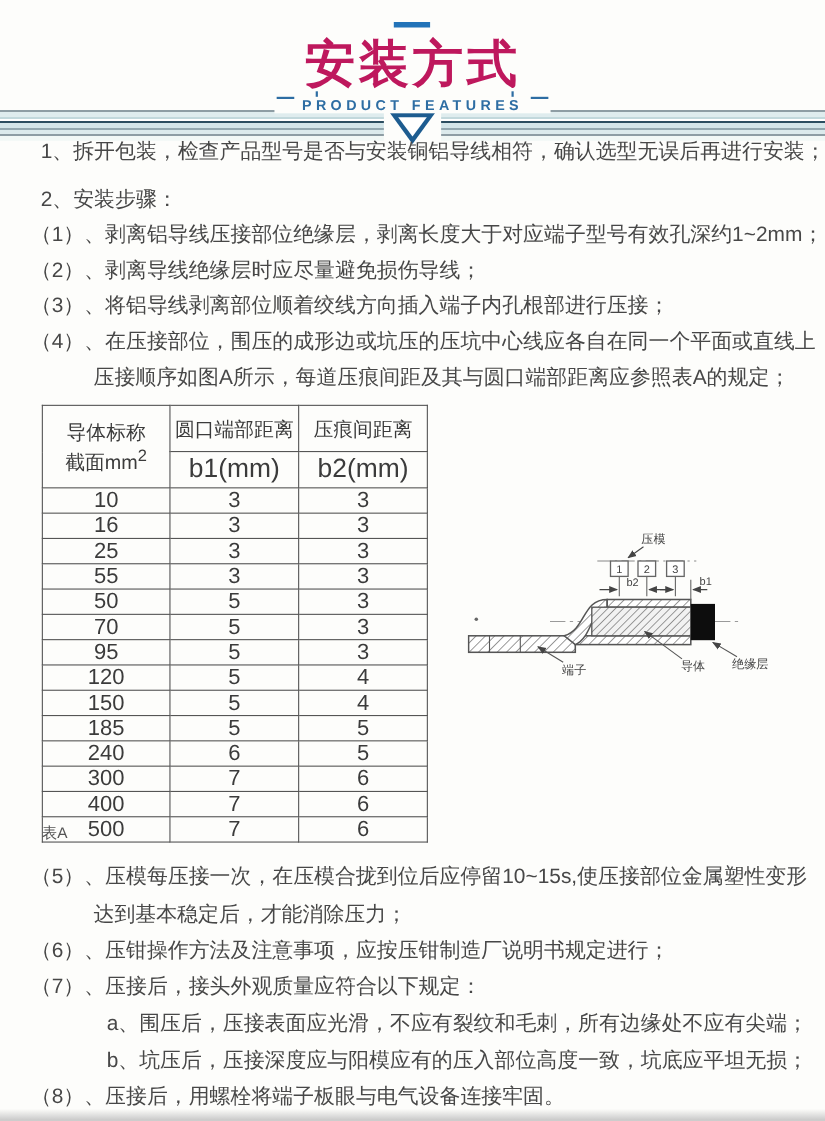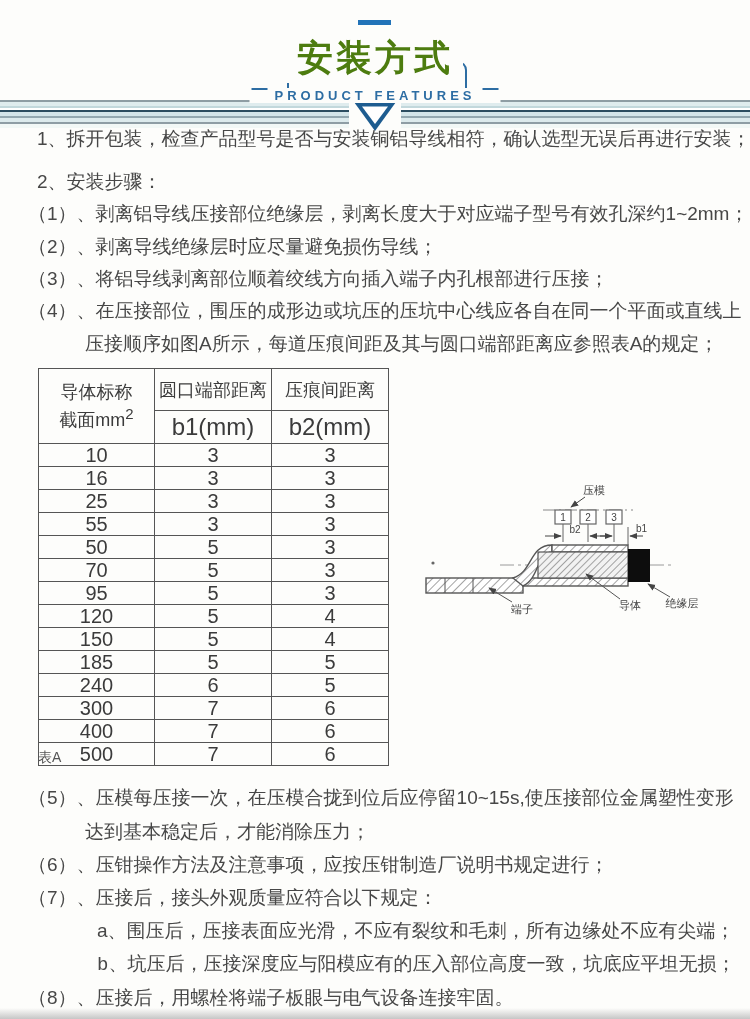--- a/index.html
+++ b/index.html
@@ -7,21 +7,21 @@
     width:750px;height:1019px;position:relative;overflow:hidden;
     background:#fdfdfb;color:#444;
     font-family:"Liberation Sans", sans-serif;
   }
   
   .top-dash{position:absolute;left:358px;top:20px;width:33px;height:5px;background:#2273b8;}
   .title-box{position:absolute;left:287px;top:61px;width:176px;height:37px;
     border:2px solid #2d6da3;border-radius:9px;background:transparent;}
   .page-title{position:absolute;top:33px;left:50%;transform:translateX(-50%);
     margin:0;z-index:2;background:#fdfdfb;padding:0 10px;
-    font-size:36px;line-height:50px;font-weight:bold;color:#4d7c0f;letter-spacing:3px;white-space:nowrap;}
+    font-size:46px;line-height:50px;font-weight:bold;color:#be185d;letter-spacing:3px;white-space:nowrap;}
   .subtitle-row{position:absolute;top:88px;left:50%;transform:translateX(-50%);
     z-index:2;display:flex;gap:7px;background:#fdfdfb;padding:0 2px;}
   .subtitle-dash{width:16px;height:2px;background:#2d6da3;}
   .subtitle{font-size:13px;font-weight:bold;letter-spacing:4px;color:#2d6da3;white-space:nowrap;}
   .stripes{position:absolute;left:0;top:100px;width:750px;height:28px;
     background:linear-gradient(to bottom,
       #8e9da4 0 2px,#dfecee 2px 6px,#c2d8dc 6px 8px,#ffffff 8px 10px,
       #2b4d60 10px 12px,#d3e5e9 12px 16px,#93a8b0 16px 18px,
       #dceaec 18px 22px,#8e9da4 22px 24px,#f2f8f6 24px 28px);}
   .tri-back{position:absolute;left:349px;top:99px;width:52px;height:37px;background:#fdfdfb;}
@@ -222,16 +222,16 @@
 
   <line x1="245" y1="122" x2="223" y2="109" stroke="#555" stroke-width="1" marker-end="url(#arr)"></line>
   <text x="257" y="132" font-size="11" fill="#444" text-anchor="middle">绝缘层</text>
 </svg>
 
 <div class="l" style="left:28px;top:787px;">（5）、压模每压接一次，在压模合拢到位后应停留10~15s,使压接部位金属塑性变形</div>
 <div class="l" style="left:85px;top:821px;">达到基本稳定后，才能消除压力；</div>
 <div class="l" style="left:28px;top:854px;">（6）、压钳操作方法及注意事项，应按压钳制造厂说明书规定进行；</div>
 <div class="l" style="left:28px;top:887px;">（7）、压接后，接头外观质量应符合以下规定：</div>
 <div class="l" style="left:97px;top:920px;">a、围压后，压接表面应光滑，不应有裂纹和毛刺，所有边缘处不应有尖端；</div>
-<div class="l" style="left:97px;top:954px;font-family:Liberation Mono, monospace;">b、坑压后，压接深度应与阳模应有的压入部位高度一致，坑底应平坦无损；</div>
+<div class="l" style="left:97px;top:954px;">b、坑压后，压接深度应与阳模应有的压入部位高度一致，坑底应平坦无损；</div>
 <div class="l" style="left:28px;top:987px;">（8）、压接后，用螺栓将端子板眼与电气设备连接牢固。</div>
 
 <div class="bottom-edge"></div>
 
 </body></html>

